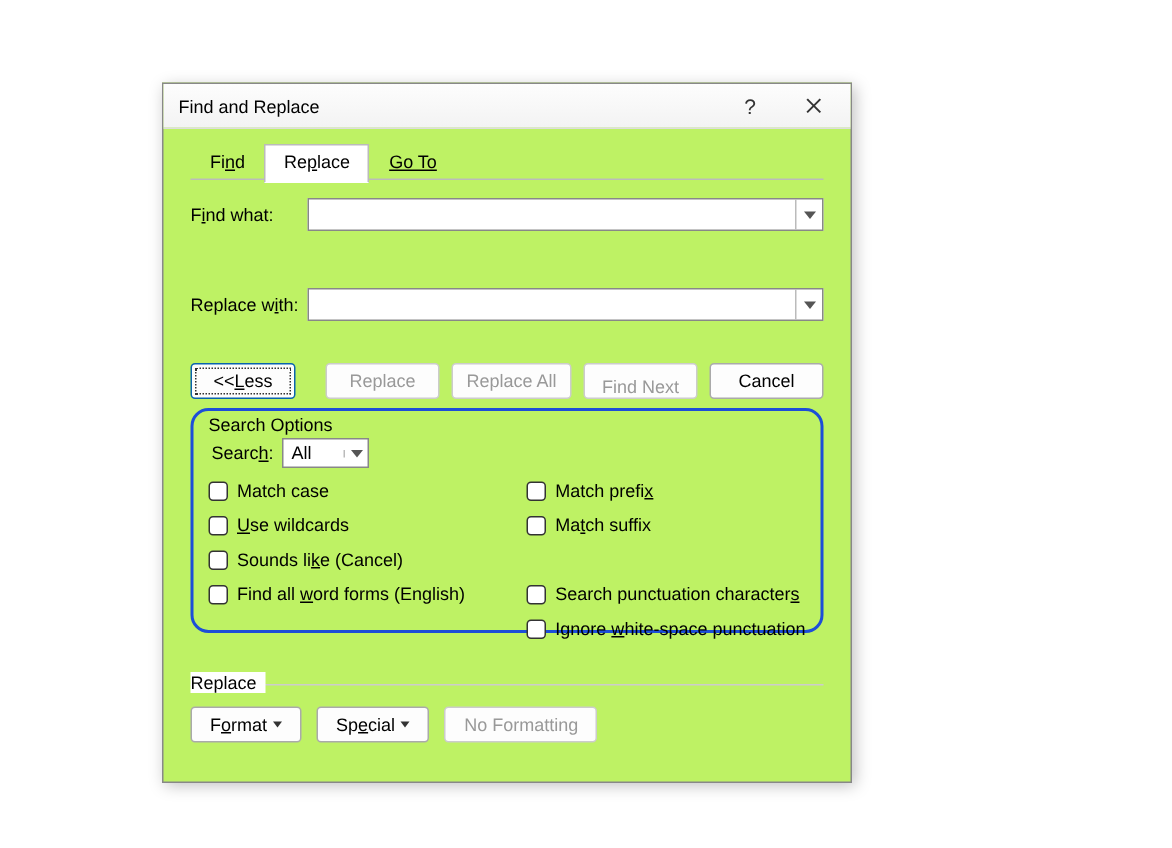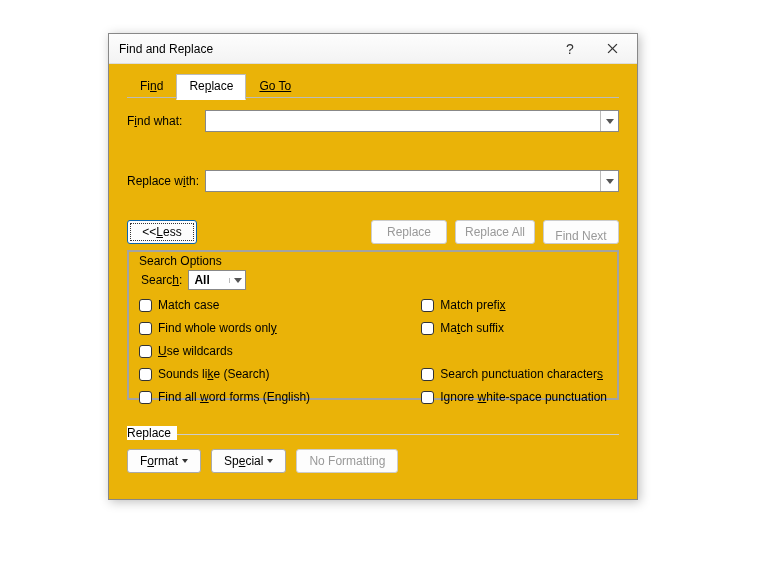--- a/index.html
+++ b/index.html
@@ -9,24 +9,24 @@
     font-family: "Segoe UI", Tahoma, sans-serif;
     font-size: 12px;
     color: #000;
     width: 781px;
     height: 565px;
     position: relative;
   }
   .dialog {
     position: absolute;
     left: 108px;
-    top: 33px;
-    width: 530px;
+    top: 55px;
+    width: 460px;
     height: 467px;
-    background: #eab308;
+    background: #bef264;
     border: 1px solid #888;
     box-shadow: 2px 2px 10px rgba(0,0,0,0.25);
     display: flex;
     flex-direction: column;
   }
   .titlebar {
     height: 30px;
     background: linear-gradient(#fdfdfd,#f3f3f3);
     border-bottom: 1px solid #ddd;
     display: flex;
@@ -117,22 +117,22 @@
     white-space: nowrap;
   }
   .btn.disabled { color:#999; border-color:#ccc; }
   .btn.focus {
     border: 1px solid #0a64ad;
     outline: 1px dotted #333;
     outline-offset: -4px;
   }
   .spacer { flex:1; }
   .groupbox {
-    border: 2px solid #a3a3a3;
-    border-radius: 0;
+    border: 2px solid #1d4ed8;
+    border-radius: 12px;
     margin-top: 6px;
     padding: 4px 10px 10px 10px;
     position: relative;
     height: 150px;
   }
   .groupbox .legend {
     position: relative;
     top: -2px;
     font-size: 12px;
   }
@@ -155,21 +155,21 @@
     border-radius: 3px;
     background: #fff;
   }
   .inline {
     display:flex; align-items:center; gap:6px;
     margin: 0 0 6px 2px;
   }
   .mini-combo {
     height: 20px; width: 58px;
     border:1px solid #888; background:#fff;
-    display:flex; align-items:center;font-weight:bold;
+    display:flex; align-items:center;
   }
   .mini-combo .txt{flex:1;padding:0 5px;font-size:12px;}
   .mini-combo .arrow{width:16px;border-left:1px solid #bbb;display:flex;align-items:center;justify-content:center;}
   .repgroup {
     margin-top: 34px;
     border-top: 1px solid #ccc;
     position: relative;
     padding-top: 14px;
   }
   .repgroup .lg {
@@ -234,20 +234,23 @@
         </div>
       <div class="spacer"></div>
       <div class="btn disabled" style="width:76px;">
           <span>Replace</span>
         </div>
       <div class="btn disabled" style="width:80px;">
           <span>Replace All</span>
         </div>
       <div class="btn disabled" style="width:76px;align-items:flex-end;">
           <span>Find Next</span>
+        </div>
+      <div class="btn" style="width:76px;">
+          <span>Cancel</span>
         </div>
     </div>
 
     <div class="groupbox">
       <div class="legend">Search Options</div>
       <div class="inline">
         <span><span>Searc</span><span class="ul">h</span><span>:</span></span>
         <div class="mini-combo">
           <div class="txt">All</div>
           <div class="arrow">
@@ -256,29 +259,25 @@
         </div>
       </div>
       <div class="opts">
         <div class="col">
           <label class="cb">
               <span class="box"></span>
               <span><span>Match case</span></span>
             </label>
           <label class="cb">
               <span class="box"></span>
-              <span><span>Find whole words onl</span><span class="ul">y</span></span>
-            </label>
-          <label class="cb">
-              <span class="box"></span>
               <span><span class="ul">U</span><span>se wildcards</span></span>
             </label>
           <label class="cb">
               <span class="box"></span>
-              <span><span>Sounds li</span><span class="ul">k</span><span>e (Search)</span></span>
+              <span><span>Sounds li</span><span class="ul">k</span><span>e (Cancel)</span></span>
             </label>
           <label class="cb">
               <span class="box"></span>
               <span><span>Find all </span><span class="ul">w</span><span>ord forms (English)</span></span>
             </label>
         </div>
         <div class="col right">
           <label class="cb">
               <span class="box"></span>
               <span><span>Match prefi</span><span class="ul">x</span></span>

